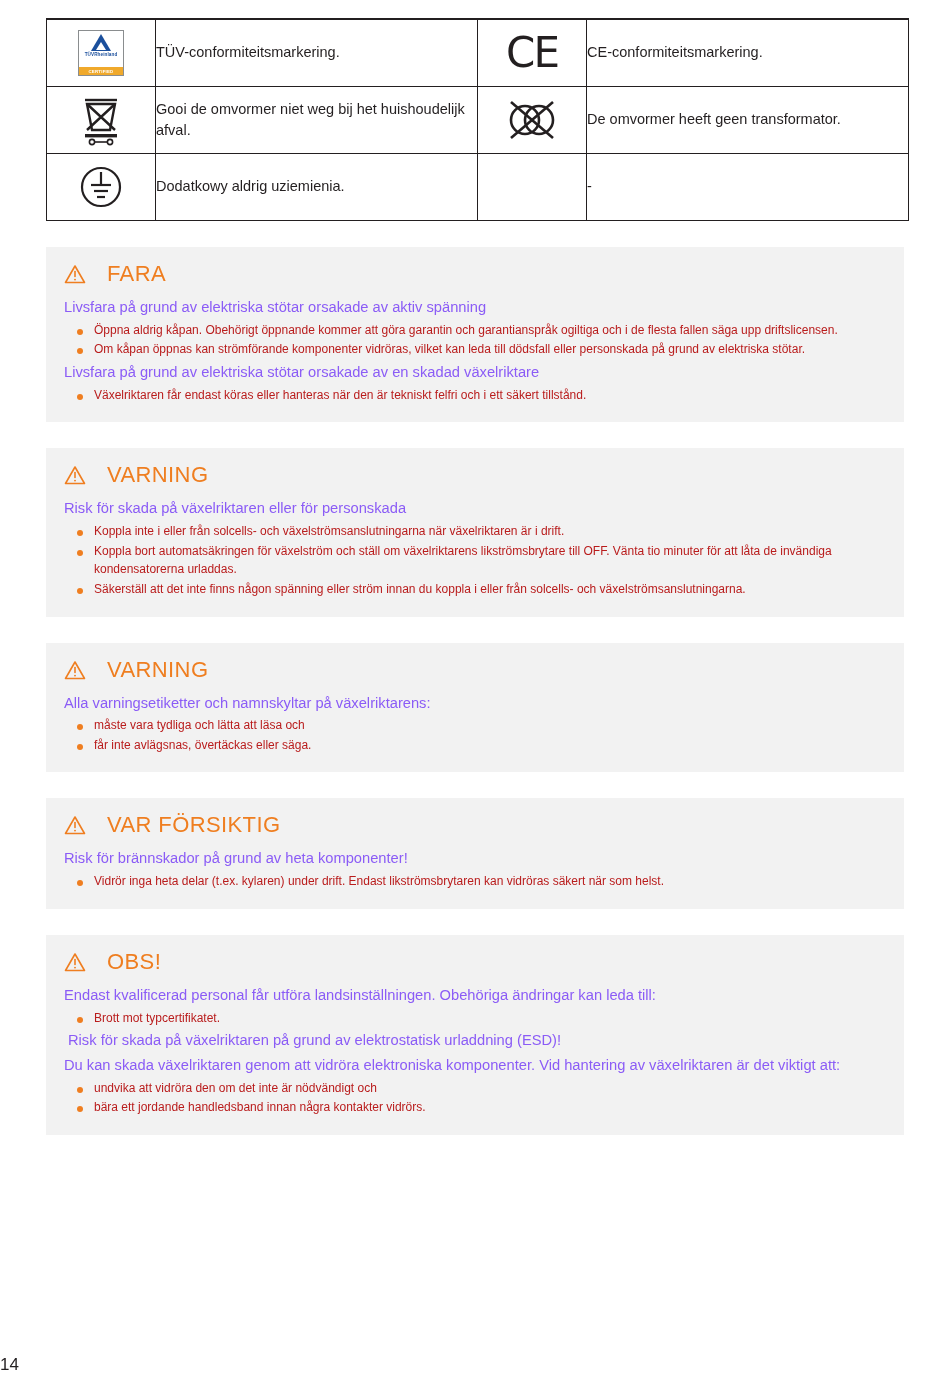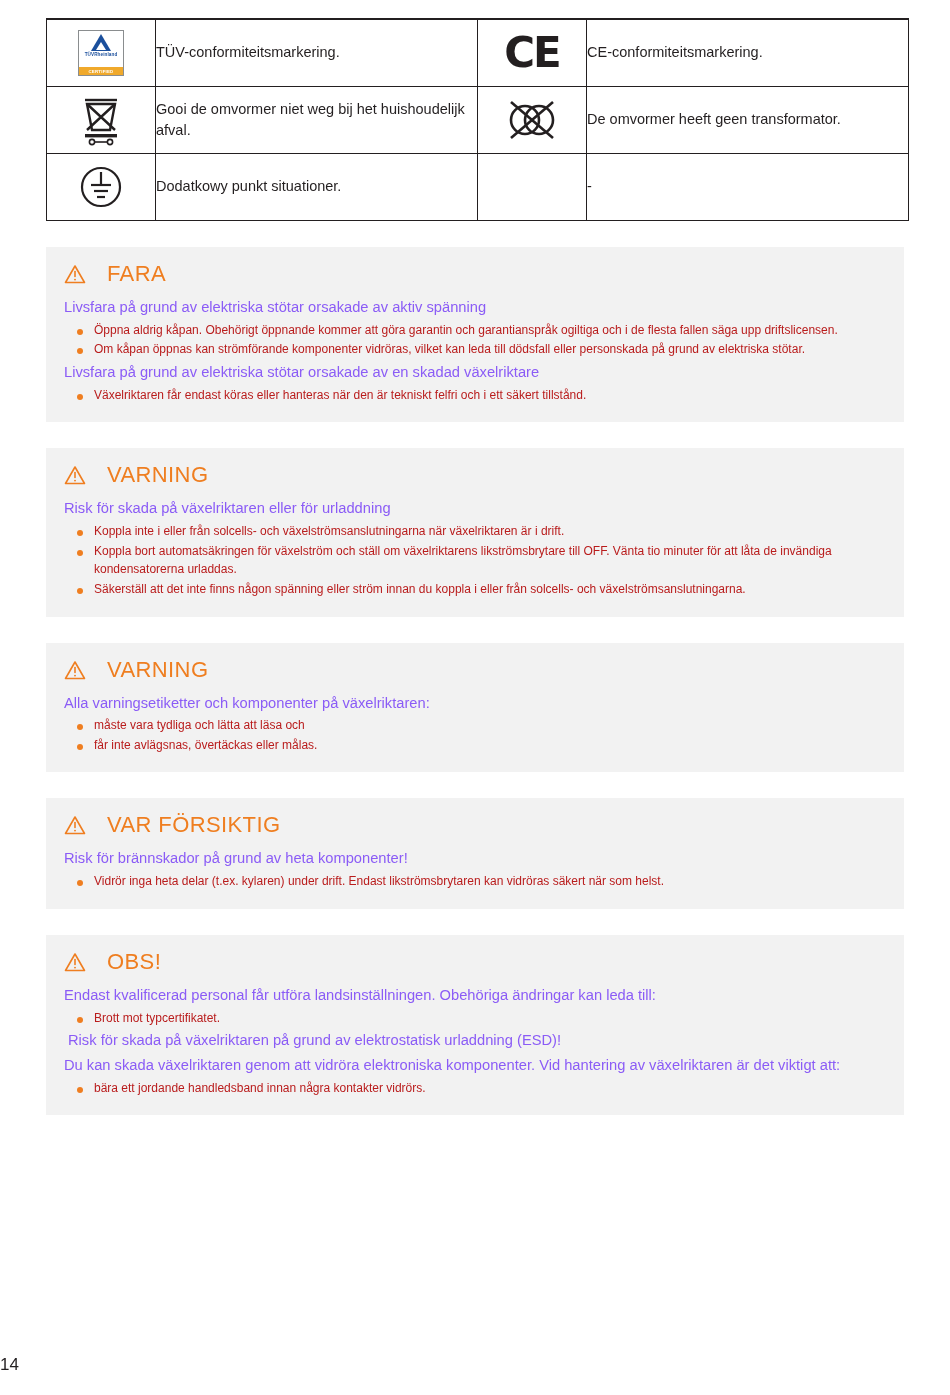--- a/index.html
+++ b/index.html
@@ -103,21 +103,21 @@
     color: #ffffff;
     font-size: 4.4px;
     text-align: center;
     font-weight: bold;
     padding: 1.5px 0;
     letter-spacing: .2px;
   }
 
   .ce-mark {
     font-size: 42px;
-    font-weight: bold;
+    font-weight: normal;
     letter-spacing: -2px;
     line-height: 1;
     color: #231f20;
     font-family: "DejaVu Sans", sans-serif;
   }
 
   
   .notice {
     background: #f2f2f2;
     width: 858px;
@@ -259,21 +259,21 @@
               <path d="M26 11 v12"></path>
               <path d="M16 24 h20"></path>
               <path d="M19 30 h14"></path>
               <path d="M22 36 h8"></path>
             </g>
           </svg>
         </div>
       </td>
       <td class="col-text">
         <div class="cell-inner">
-          <span class="sym-text">Dodatkowy punkt situationer.</span>
+          <span class="sym-text">Dodatkowy aldrig uziemienia.</span>
         </div>
       </td>
       <td class="col-icon">
         <div class="cell-inner sym-icon"></div>
       </td>
       <td class="col-text">
         <div class="cell-inner">
           <span class="sym-text">-</span>
         </div>
       </td>
@@ -303,41 +303,41 @@
 
   <div class="notice">
     <div class="notice-head">
       <svg class="warn-tri" width="22" height="20" viewBox="0 0 22 20">
         <path d="M11 2 L20.5 18.5 L1.5 18.5 Z" fill="none" stroke="#ef7e20" stroke-width="1.6" stroke-linejoin="round"></path>
         <path d="M11 7.5 v5" stroke="#ef7e20" stroke-width="1.6" stroke-linecap="round"></path>
         <circle cx="11" cy="15.6" r="0.95" fill="#ef7e20"></circle>
       </svg>
       <span>VARNING</span>
     </div>
-    <p>Risk för skada på växelriktaren eller för urladdning</p>
+    <p>Risk för skada på växelriktaren eller för personskada</p>
     <ul>
       <li>Koppla inte i eller från solcells- och växelströmsanslutningarna när växelriktaren är i drift.</li>
       <li>Koppla bort automatsäkringen för växelström och ställ om växelriktarens likströmsbrytare till OFF. Vänta tio minuter för att låta de invändiga kondensatorerna urladdas.</li>
       <li>Säkerställ att det inte finns någon spänning eller ström innan du koppla i eller från solcells- och växelströmsanslutningarna.</li>
     </ul>
   </div>
 
   <div class="notice">
     <div class="notice-head">
       <svg class="warn-tri" width="22" height="20" viewBox="0 0 22 20">
         <path d="M11 2 L20.5 18.5 L1.5 18.5 Z" fill="none" stroke="#ef7e20" stroke-width="1.6" stroke-linejoin="round"></path>
         <path d="M11 7.5 v5" stroke="#ef7e20" stroke-width="1.6" stroke-linecap="round"></path>
         <circle cx="11" cy="15.6" r="0.95" fill="#ef7e20"></circle>
       </svg>
       <span>VARNING</span>
     </div>
-    <p>Alla varningsetiketter och komponenter på växelriktaren:</p>
+    <p>Alla varningsetiketter och namnskyltar på växelriktarens:</p>
     <ul>
       <li>måste vara tydliga och lätta att läsa och</li>
-      <li>får inte avlägsnas, övertäckas eller målas.</li>
+      <li>får inte avlägsnas, övertäckas eller säga.</li>
     </ul>
   </div>
 
   <div class="notice">
     <div class="notice-head">
       <svg class="warn-tri" width="22" height="20" viewBox="0 0 22 20">
         <path d="M11 2 L20.5 18.5 L1.5 18.5 Z" fill="none" stroke="#ef7e20" stroke-width="1.6" stroke-linejoin="round"></path>
         <path d="M11 7.5 v5" stroke="#ef7e20" stroke-width="1.6" stroke-linecap="round"></path>
         <circle cx="11" cy="15.6" r="0.95" fill="#ef7e20"></circle>
       </svg>
@@ -358,18 +358,19 @@
       </svg>
       <span>OBS!</span>
     </div>
     <p>Endast kvalificerad personal får utföra landsinställningen. Obehöriga ändringar kan leda till:</p>
     <ul>
       <li> Brott mot typcertifikatet.</li>
     </ul>
     <p class="indent-p">Risk för skada på växelriktaren på grund av elektrostatisk urladdning (ESD)!</p>
     <p>Du kan skada växelriktaren genom att vidröra elektroniska komponenter. Vid hantering av växelriktaren är det viktigt att:</p>
     <ul>
+      <li>undvika att vidröra den om det inte är nödvändigt och</li>
       <li>bära ett jordande handledsband innan några kontakter vidrörs.</li>
     </ul>
   </div>
 
   <div class="page-number">14</div>
 </div>
 
 </body></html>

